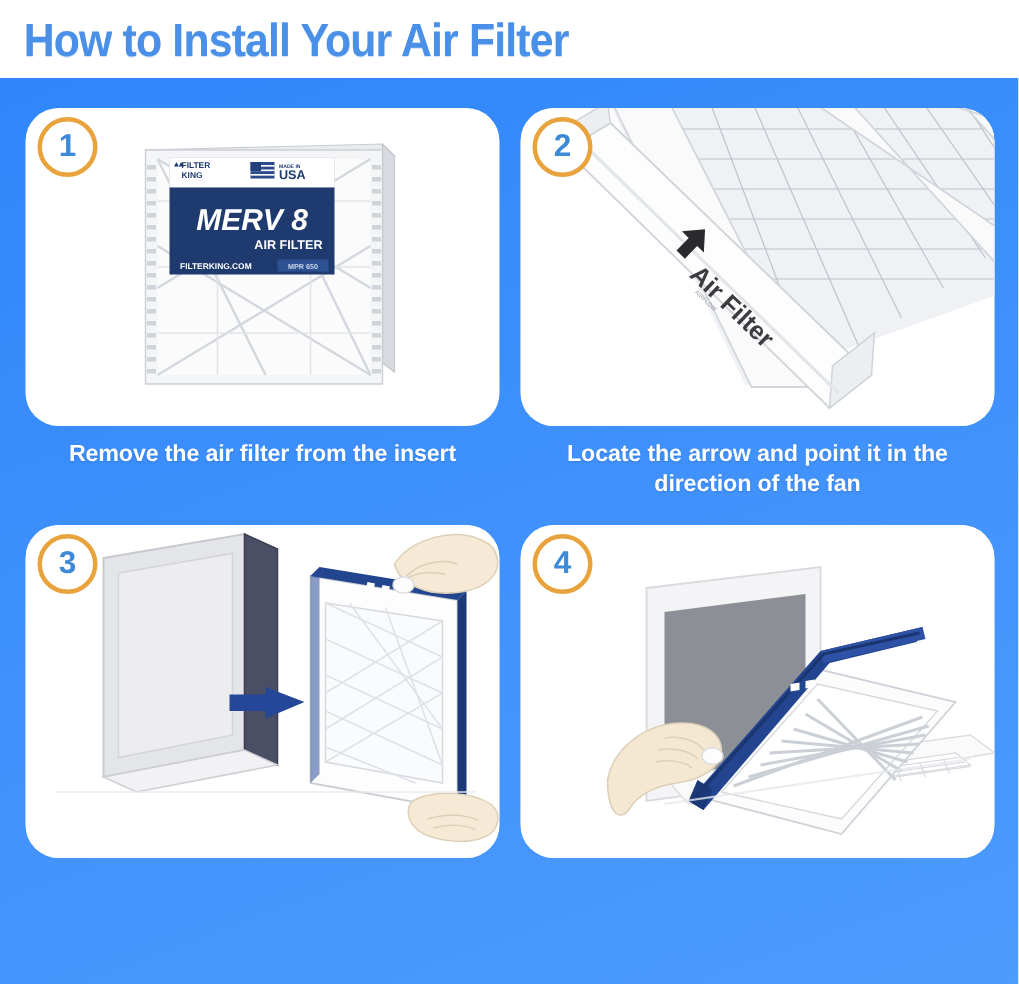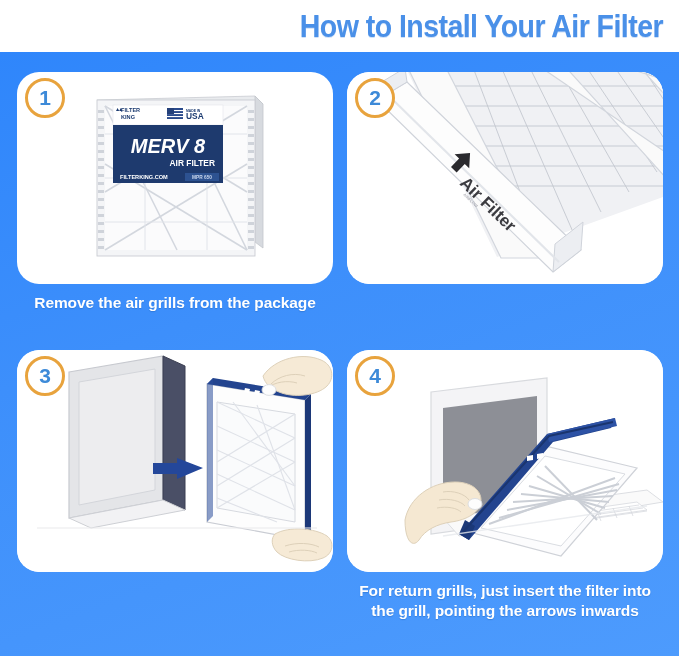--- a/index.html
+++ b/index.html
@@ -21,21 +21,21 @@
   }
   
   #header {
     position: absolute;
     left: 0; top: 0;
     width: 679px;
     height: 52px;
     background: #ffffff;
     display: flex;
     align-items: center;
-    justify-content: flex-end;
+    justify-content: flex-start;
     border-radius: 14px;
   }
   #page-title {
     font-size: 31px;
     font-weight: bold;
     color: #4a90e8;
     letter-spacing: -0.6px;
     transform: scaleX(0.92);
     white-space: nowrap;
     line-height: 1;
@@ -208,21 +208,21 @@
             <text x="169" y="47" font-family="Liberation Sans, sans-serif" font-size="8.4" font-weight="bold" fill="#1b3a70">USA</text>
 
             <rect x="96" y="53" width="110" height="58" fill="#1e3a6e"></rect>
             <text x="151" y="81" text-anchor="middle" font-family="Liberation Sans, sans-serif" font-size="20" font-weight="bold" font-style="italic" fill="#ffffff">MERV 8</text>
             <text x="198" y="94" text-anchor="end" font-family="Liberation Sans, sans-serif" font-size="8.4" font-weight="bold" fill="#ffffff">AIR FILTER</text>
             <text x="103" y="107" font-family="Liberation Sans, sans-serif" font-size="5.6" font-weight="bold" fill="#ffffff">FILTERKING.COM</text>
             <rect x="168" y="101" width="34" height="8" fill="#2d5291"></rect>
             <text x="185" y="107.2" text-anchor="middle" font-family="Liberation Sans, sans-serif" font-size="4.8" font-weight="bold" fill="#c9d6ec">MPR 650</text>
           </svg>
         </div>
-        <div class="caption">Remove the air grills from the package</div>
+        <div class="caption">Remove the air filter from the insert</div>
       </div>
 
       <div class="step s2">
         <div class="card">
           <div class="badge">2</div>
           <svg class="art" viewBox="0 0 316 212">
             <defs>
               <clipPath id="c2">
                   <rect x="0" y="0" width="316" height="212" rx="22"></rect>
                 </clipPath>
@@ -260,20 +260,21 @@
               <path d="M44,26 L212,190" stroke="#e2e5ea" stroke-width="2.2" fill="none"></path>
 
               <g transform="translate(104,95) rotate(44)">
                 <path d="M0,0 L15,0 L15,-8 L30,5 L15,18 L15,10 L0,10 Z" fill="#2a2a2e" transform="rotate(-90) scale(0.78)"></path>
               </g>
               <text x="112" y="112" transform="rotate(44 112 112)" font-family="Liberation Sans, sans-serif" font-size="17" font-weight="bold" fill="#3b3b40">Air Filter</text>
               <text x="116" y="123" transform="rotate(44 116 123)" font-family="Liberation Sans, sans-serif" font-size="4" fill="#9a9aa2">AIRFLOW</text>
             </g>
           </svg>
         </div>
+        <div class="caption">Locate the arrow and point it in the direction of the fan</div>
       </div>
 
       <div class="step s3">
         <div class="card">
           <div class="badge">3</div>
           <svg class="art" viewBox="0 0 316 222">
             <defs>
               <clipPath id="c3">
                   <rect x="0" y="0" width="316" height="222" rx="22"></rect>
                 </clipPath>
@@ -390,18 +391,17 @@
                        C90,174 78,180 72,190 C66,198 58,192 58,170 Z" fill="#f5e8d2" stroke="#ddd0b9" stroke-width="1"></path>
               <path d="M96,142 C106,140 118,144 122,150" fill="none" stroke="#ddd0b9" stroke-width="1"></path>
               <path d="M92,150 C102,148 114,151 118,156" fill="none" stroke="#ddd0b9" stroke-width="1"></path>
               <path d="M90,158 C100,156 110,158 114,162" fill="none" stroke="#ddd0b9" stroke-width="1"></path>
               <ellipse cx="128" cy="154" rx="7" ry="5.5" fill="#fdfdfd" stroke="#d9dbe0" stroke-width="0.9"></ellipse>
 
               <path d="M96,186 L300,156" stroke="#e6e8ec" stroke-width="1.4" fill="none" opacity="0.8"></path>
             </g>
           </svg>
         </div>
-        <div class="caption">For return grills, just insert the filter into the grill, pointing the arrows inwards</div>
       </div>
 
     </div>
   </div>
 </div>
 
 </body></html>

